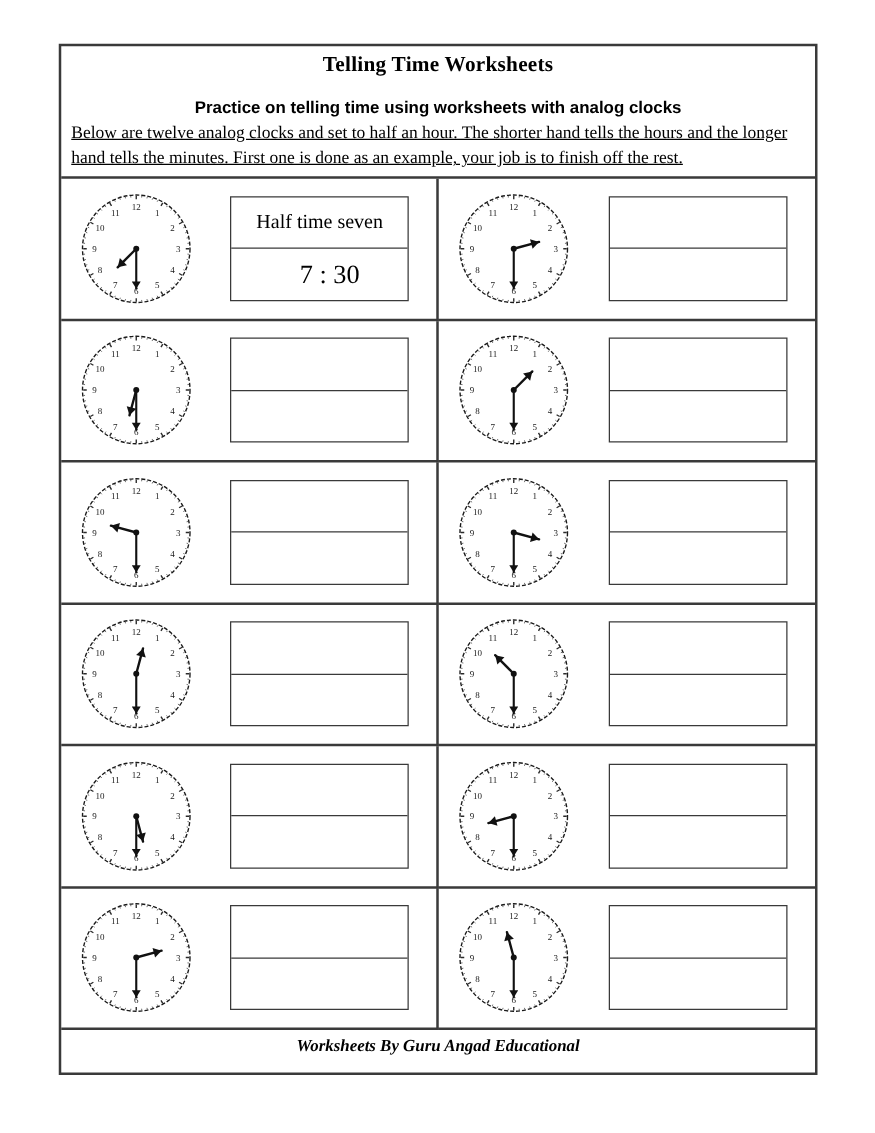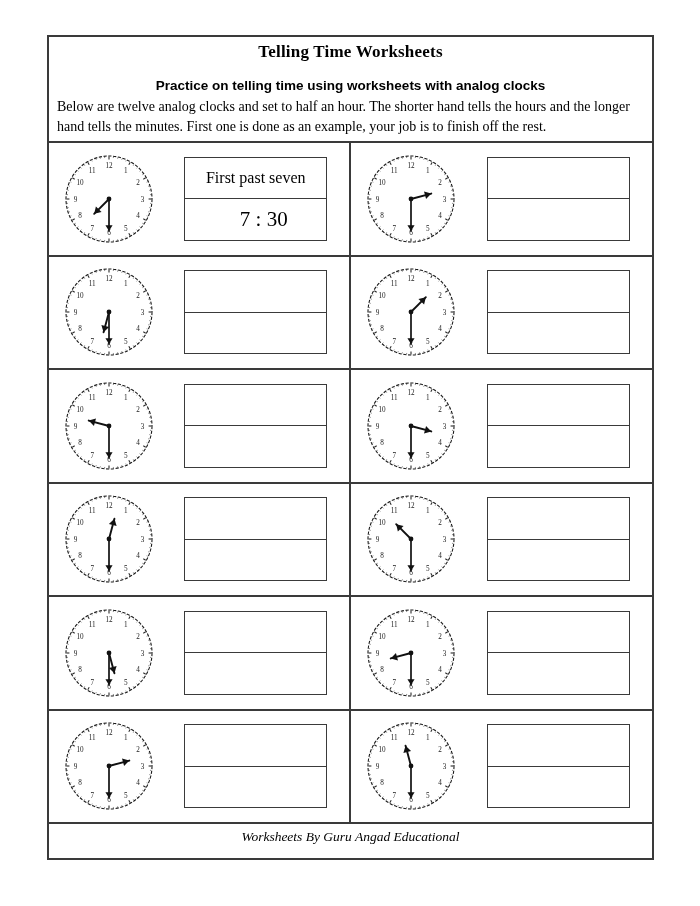--- a/index.html
+++ b/index.html
@@ -48,20 +48,21 @@
     font-size: 13.5px;
     font-family: "Liberation Sans", sans-serif;
     margin-bottom: 4px;
     margin-top: 16px;
   }
   .intro {
     font-size: 14px;
     line-height: 1.45;
     font-family: "Liberation Serif", serif;
     text-align: left;
+    text-decoration: underline;
   }
 
   
   .grid {
     display: flex;
     flex-wrap: wrap;
     width: 100%;
   }
   .cell {
     width: 50%;
@@ -121,21 +122,21 @@
   }
 
   
   .footer {
     height: 26px;
     display: flex;
     align-items: center;
     justify-content: center;
   }
   .footer-text {
-    font-weight: normal;
+    font-weight: bold;
     font-style: italic;
     font-size: 13.5px;
     font-family: "Liberation Serif", serif;
   }
 
   svg.clock { display: block; }
   .cnum {
     font-family: "Liberation Serif", serif;
     font-size: 7.2px;
     fill: #1a1a1a;
@@ -236,21 +237,21 @@
             <g>
               <line x1="48" y1="48" x2="33.1507575950825" y2="62.8492424049175" stroke="#111111" stroke-width="1.9" stroke-linecap="round"></line>
               <polygon points="33.1507575950825,62.8492424049175 34.89731134461327,55.459976541518074 40.540023458481926,61.10268865538673" fill="#111111"></polygon>
             </g>
             <circle cx="48" cy="48" r="2.4" fill="#111111"></circle>
           </svg>
         </div>
         <div class="answer-wrap">
           <div class="answer-box">
             <div class="answer-row top">
-              <span class="ans-words">First past seven</span>
+              <span class="ans-words">Half time seven</span>
             </div>
             <div class="answer-row bottom">
               <span class="ans-digits">7 : 30</span>
             </div>
           </div>
         </div>
       </div>
       <div class="cell right">
         <div class="clock-wrap">
           <svg class="clock" width="96" height="96" viewBox="0 0 96 96">

